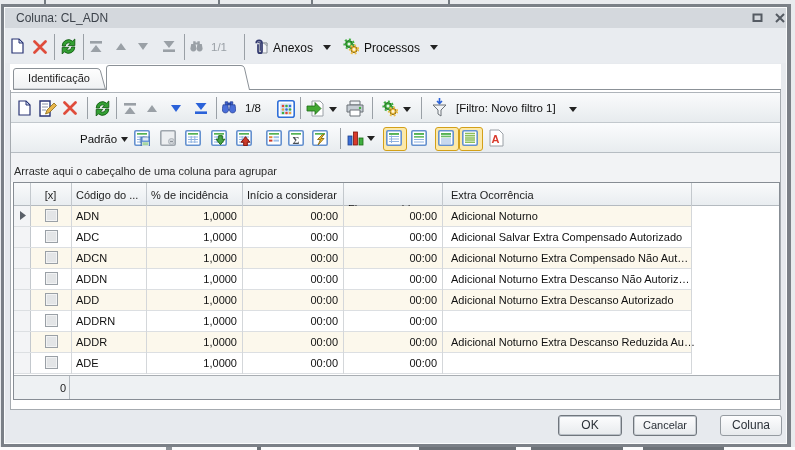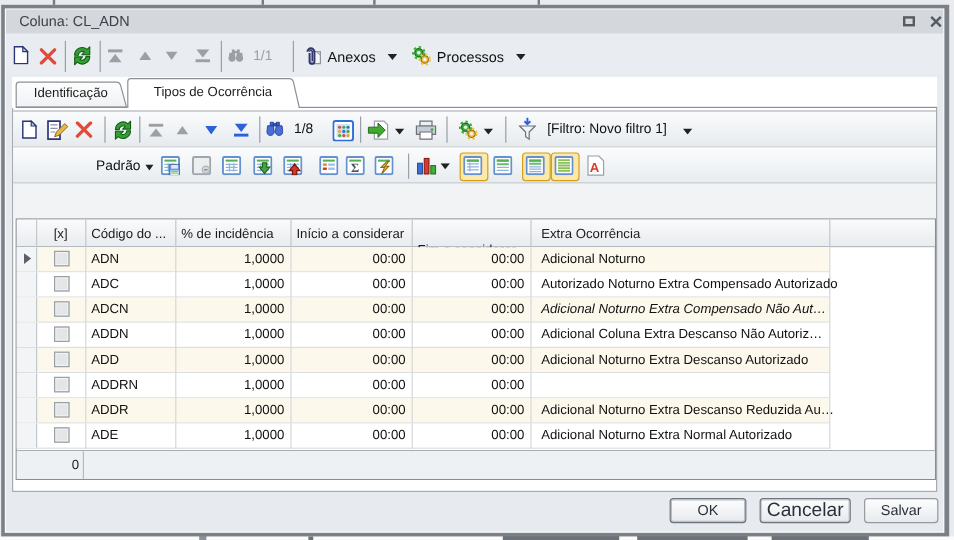--- a/index.html
+++ b/index.html
@@ -109,21 +109,20 @@
         <linearGradient id="tg" x1="0" y1="0" x2="0" y2="1">
       <stop offset="0" stop-color="#fefefe"></stop>
           <stop offset="1" stop-color="#eff1f3"></stop>
         </linearGradient>
       </defs>
     <path d="M3.5 27.5 L3.5 9 Q3.5 6.5 6 6.5 L87 6.5 Q89.5 6.5 90.4 8.8 L95.5 27.5 Z" fill="url(#tg)" stroke="#8b9197" stroke-width="1"></path>
     <path d="M3.5 27.2 L95.5 27.2" stroke="#8b9197" stroke-width="1"></path>
     <path d="M96.5 28 L96.5 6 Q96.5 3.5 99 3.5 L231 3.5 Q233.5 3.5 234.4 5.8 L239.5 28" fill="#ffffff" stroke="#8b9197" stroke-width="1"></path>
   </svg>
   <div class="abs" style="left:13px;top:72px;width:92px;text-align:center;font-size:11px;color:#1d1d1d;">Identificação</div>
-  <div class="abs" style="left:106px;top:71px;width:143px;text-align:center;font-size:11px;color:#1d1d1d;">Tipos de Ocorrência</div>
   <div class="abs" style="left:249px;top:89px;width:532px;height:1px;background:#8b9197"></div>
 
   <div class="abs" style="left:10px;top:90px;width:771px;height:320px;background:#fff;border-left:1px solid #a6abb0;border-right:1px solid #a6abb0;border-bottom:1px solid #a6abb0;box-sizing:border-box;"></div>
 
   <div class="abs" style="left:11px;top:92px;width:769px;height:31px;background:linear-gradient(#fafbfc,#e7ebee);border-top:1px solid #aeb4ba;border-bottom:1px solid #c2c8cd;box-sizing:border-box;"></div>
   <div class="sep1" style="left:87px;top:97px;height:22px"></div>
   <div class="sep1" style="left:116px;top:97px;height:22px"></div>
   <div class="sep1" style="left:216px;top:97px;height:22px"></div>
   <div class="sep1" style="left:300px;top:97px;height:22px"></div>
   <div class="sep1" style="left:372px;top:97px;height:22px"></div>
@@ -316,20 +315,21 @@
     <rect x="0.8" y="0.8" width="14.4" height="14.4" rx="1.2" fill="#ffffff" stroke="#6591cf" stroke-width="1.6"></rect>
     <path d="M3 3.5 h10 M3 5.7 h10 M3 7.9 h10 M3 10.1 h10 M3 12.3 h10" stroke="#8cbf5a" stroke-width="1.5"></path>
   </svg>
 
   <svg class="ico" style="left:487px;top:129px" width="17" height="18" viewBox="0 0 17 18">
     <path d="M3 1 h9 l4 4 v12 h-13 z" fill="#fff" stroke="#9aa0a6" stroke-width="1"></path>
     <text x="8.5" y="14" font-size="11" font-family="Liberation Sans" font-weight="bold" fill="#d93a2c" text-anchor="middle">A</text>
   </svg>
 
   <div class="abs" style="left:11px;top:153px;width:769px;height:29px;background:#f2f3f5;"></div>
+  <div class="abs" style="left:14px;top:165px;font-size:11px;color:#2c2c2c;">Arraste aqui o cabeçalho de uma coluna para agrupar</div>
 
   <div class="abs" style="left:13px;top:182px;width:767px;height:218px;background:#fff;border:1px solid #878d94;box-sizing:border-box;"></div>
 
   <div class="abs" style="left:14px;top:183px;width:765px;height:23px;background:linear-gradient(#f9fafb,#e9edf0);border-bottom:1px solid #b4bac0;box-sizing:border-box;"></div>
   <div class="abs" style="left:30px;top:183px;width:1px;height:23px;background:#c3c8cd"></div>
   <div class="abs" style="left:71px;top:183px;width:1px;height:23px;background:#c3c8cd"></div>
   <div class="abs" style="left:146px;top:183px;width:1px;height:23px;background:#c3c8cd"></div>
   <div class="abs" style="left:242px;top:183px;width:1px;height:23px;background:#c3c8cd"></div>
   <div class="abs" style="left:343px;top:183px;width:1px;height:23px;background:#c3c8cd"></div>
   <div class="abs" style="left:442px;top:183px;width:1px;height:23px;background:#c3c8cd"></div>
@@ -362,51 +362,51 @@
   <div class="abs" style="left:146px;top:227px;width:1px;height:21px;background:#d4d7da"></div>
   <div class="abs" style="left:242px;top:227px;width:1px;height:21px;background:#d4d7da"></div>
   <div class="abs" style="left:343px;top:227px;width:1px;height:21px;background:#d4d7da"></div>
   <div class="abs" style="left:442px;top:227px;width:1px;height:21px;background:#d4d7da"></div>
   <div class="abs" style="left:691px;top:227px;width:1px;height:21px;background:#d4d7da"></div>
   <div class="abs" style="left:45px;top:230px;width:13px;height:13px;background:#e3e5e7;border:1px solid #9aa0a6;box-shadow:inset 0 0 0 1px #f2f3f4;box-sizing:border-box;"></div>
   <div class="abs" style="left:76px;top:231px;color:#111;">ADC</div>
   <div class="abs" style="left:146px;top:231px;width:91px;text-align:right;color:#111;">1,0000</div>
   <div class="abs" style="left:242px;top:231px;width:96px;text-align:right;color:#111;">00:00</div>
   <div class="abs" style="left:343px;top:231px;width:94px;text-align:right;color:#111;">00:00</div>
-  <div class="abs" style="left:451px;top:231px;color:#111;">Autorizado Noturno Extra Compensado Autorizado</div>
+  <div class="abs" style="left:451px;top:231px;color:#111;">Adicional Salvar Extra Compensado Autorizado</div>
 
   <div class="abs" style="left:14px;top:248px;width:677px;height:21px;background:#fcf8ec;border-bottom:1px solid #dcdfe2;box-sizing:border-box;"></div>
   <div class="abs" style="left:14px;top:248px;width:16px;height:20px;background:#f3f4f6;border-right:1px solid #c3c8cd;"></div>
   <div class="abs" style="left:71px;top:248px;width:1px;height:21px;background:#d4d7da"></div>
   <div class="abs" style="left:146px;top:248px;width:1px;height:21px;background:#d4d7da"></div>
   <div class="abs" style="left:242px;top:248px;width:1px;height:21px;background:#d4d7da"></div>
   <div class="abs" style="left:343px;top:248px;width:1px;height:21px;background:#d4d7da"></div>
   <div class="abs" style="left:442px;top:248px;width:1px;height:21px;background:#d4d7da"></div>
   <div class="abs" style="left:691px;top:248px;width:1px;height:21px;background:#d4d7da"></div>
   <div class="abs" style="left:45px;top:251px;width:13px;height:13px;background:#e3e5e7;border:1px solid #9aa0a6;box-shadow:inset 0 0 0 1px #f2f3f4;box-sizing:border-box;"></div>
   <div class="abs" style="left:76px;top:252px;color:#111;">ADCN</div>
   <div class="abs" style="left:146px;top:252px;width:91px;text-align:right;color:#111;">1,0000</div>
   <div class="abs" style="left:242px;top:252px;width:96px;text-align:right;color:#111;">00:00</div>
   <div class="abs" style="left:343px;top:252px;width:94px;text-align:right;color:#111;">00:00</div>
-  <div class="abs" style="left:451px;top:252px;color:#111;font-style:italic;">Adicional Noturno Extra Compensado Não Aut…</div>
+  <div class="abs" style="left:451px;top:252px;color:#111;">Adicional Noturno Extra Compensado Não Aut…</div>
 
   <div class="abs" style="left:14px;top:269px;width:677px;height:21px;background:#ffffff;border-bottom:1px solid #dcdfe2;box-sizing:border-box;"></div>
   <div class="abs" style="left:14px;top:269px;width:16px;height:20px;background:#f3f4f6;border-right:1px solid #c3c8cd;"></div>
   <div class="abs" style="left:71px;top:269px;width:1px;height:21px;background:#d4d7da"></div>
   <div class="abs" style="left:146px;top:269px;width:1px;height:21px;background:#d4d7da"></div>
   <div class="abs" style="left:242px;top:269px;width:1px;height:21px;background:#d4d7da"></div>
   <div class="abs" style="left:343px;top:269px;width:1px;height:21px;background:#d4d7da"></div>
   <div class="abs" style="left:442px;top:269px;width:1px;height:21px;background:#d4d7da"></div>
   <div class="abs" style="left:691px;top:269px;width:1px;height:21px;background:#d4d7da"></div>
   <div class="abs" style="left:45px;top:272px;width:13px;height:13px;background:#e3e5e7;border:1px solid #9aa0a6;box-shadow:inset 0 0 0 1px #f2f3f4;box-sizing:border-box;"></div>
   <div class="abs" style="left:76px;top:273px;color:#111;">ADDN</div>
   <div class="abs" style="left:146px;top:273px;width:91px;text-align:right;color:#111;">1,0000</div>
   <div class="abs" style="left:242px;top:273px;width:96px;text-align:right;color:#111;">00:00</div>
   <div class="abs" style="left:343px;top:273px;width:94px;text-align:right;color:#111;">00:00</div>
-  <div class="abs" style="left:451px;top:273px;color:#111;">Adicional Coluna Extra Descanso Não Autoriz…</div>
+  <div class="abs" style="left:451px;top:273px;color:#111;">Adicional Noturno Extra Descanso Não Autoriz…</div>
 
   <div class="abs" style="left:14px;top:290px;width:677px;height:21px;background:#fcf8ec;border-bottom:1px solid #dcdfe2;box-sizing:border-box;"></div>
   <div class="abs" style="left:14px;top:290px;width:16px;height:20px;background:#f3f4f6;border-right:1px solid #c3c8cd;"></div>
   <div class="abs" style="left:71px;top:290px;width:1px;height:21px;background:#d4d7da"></div>
   <div class="abs" style="left:146px;top:290px;width:1px;height:21px;background:#d4d7da"></div>
   <div class="abs" style="left:242px;top:290px;width:1px;height:21px;background:#d4d7da"></div>
   <div class="abs" style="left:343px;top:290px;width:1px;height:21px;background:#d4d7da"></div>
   <div class="abs" style="left:442px;top:290px;width:1px;height:21px;background:#d4d7da"></div>
   <div class="abs" style="left:691px;top:290px;width:1px;height:21px;background:#d4d7da"></div>
   <div class="abs" style="left:45px;top:293px;width:13px;height:13px;background:#e3e5e7;border:1px solid #9aa0a6;box-shadow:inset 0 0 0 1px #f2f3f4;box-sizing:border-box;"></div>
@@ -451,27 +451,26 @@
   <div class="abs" style="left:146px;top:353px;width:1px;height:21px;background:#d4d7da"></div>
   <div class="abs" style="left:242px;top:353px;width:1px;height:21px;background:#d4d7da"></div>
   <div class="abs" style="left:343px;top:353px;width:1px;height:21px;background:#d4d7da"></div>
   <div class="abs" style="left:442px;top:353px;width:1px;height:21px;background:#d4d7da"></div>
   <div class="abs" style="left:691px;top:353px;width:1px;height:21px;background:#d4d7da"></div>
   <div class="abs" style="left:45px;top:356px;width:13px;height:13px;background:#e3e5e7;border:1px solid #9aa0a6;box-shadow:inset 0 0 0 1px #f2f3f4;box-sizing:border-box;"></div>
   <div class="abs" style="left:76px;top:357px;color:#111;">ADE</div>
   <div class="abs" style="left:146px;top:357px;width:91px;text-align:right;color:#111;">1,0000</div>
   <div class="abs" style="left:242px;top:357px;width:96px;text-align:right;color:#111;">00:00</div>
   <div class="abs" style="left:343px;top:357px;width:94px;text-align:right;color:#111;">00:00</div>
-  <div class="abs" style="left:451px;top:357px;color:#111;">Adicional Noturno Extra Normal Autorizado</div>
   <svg class="abs" style="left:20px;top:211px" width="6" height="9" viewBox="0 0 6 9">
       <path d="M0 0 L6 4.5 L0 9 Z" fill="#5a6068"></path>
     </svg>
 
   <div class="abs" style="left:14px;top:375px;width:765px;height:1px;background:#a9aeb3"></div>
   <div class="abs" style="left:14px;top:376px;width:765px;height:23px;background:#eef1f3"></div>
   <div class="abs" style="left:30px;top:382px;width:36px;text-align:right;color:#1c1c1c;">0</div>
   <div class="abs" style="left:69px;top:376px;width:1px;height:23px;background:#b4bac0"></div>
 
   <div class="abs" style="left:558px;top:415px;width:64px;height:21px;background:linear-gradient(#fdfdfe,#e7eaed);border:1px solid #70767d;border-radius:3px;box-shadow:inset 0 0 0 1px #b9bfc6;box-sizing:border-box;text-align:center;font-size:12px;color:#2b3138;line-height:19px;">OK</div>
-  <div class="abs" style="left:633px;top:415px;width:76px;height:21px;background:linear-gradient(#fdfdfe,#e7eaed);border:1px solid #70767d;border-radius:3px;box-shadow:inset 0 0 0 1px #c8cdd2;box-sizing:border-box;text-align:center;font-size:16px;color:#2b3138;line-height:19px;">Cancelar</div>
-  <div class="abs" style="left:720px;top:415px;width:62px;height:21px;background:linear-gradient(#fdfdfe,#e7eaed);border:1px solid #959ba1;border-radius:3px;box-sizing:border-box;text-align:center;font-size:12px;color:#2b3138;line-height:19px;">Salvar</div>
+  <div class="abs" style="left:633px;top:415px;width:64px;height:21px;background:linear-gradient(#fdfdfe,#e7eaed);border:1px solid #70767d;border-radius:3px;box-shadow:inset 0 0 0 1px #c8cdd2;box-sizing:border-box;text-align:center;font-size:11px;color:#2b3138;line-height:19px;">Cancelar</div>
+  <div class="abs" style="left:720px;top:415px;width:62px;height:21px;background:linear-gradient(#fdfdfe,#e7eaed);border:1px solid #959ba1;border-radius:3px;box-sizing:border-box;text-align:center;font-size:12px;color:#2b3138;line-height:19px;">Coluna</div>
 
 </div>
 
 </body></html>

